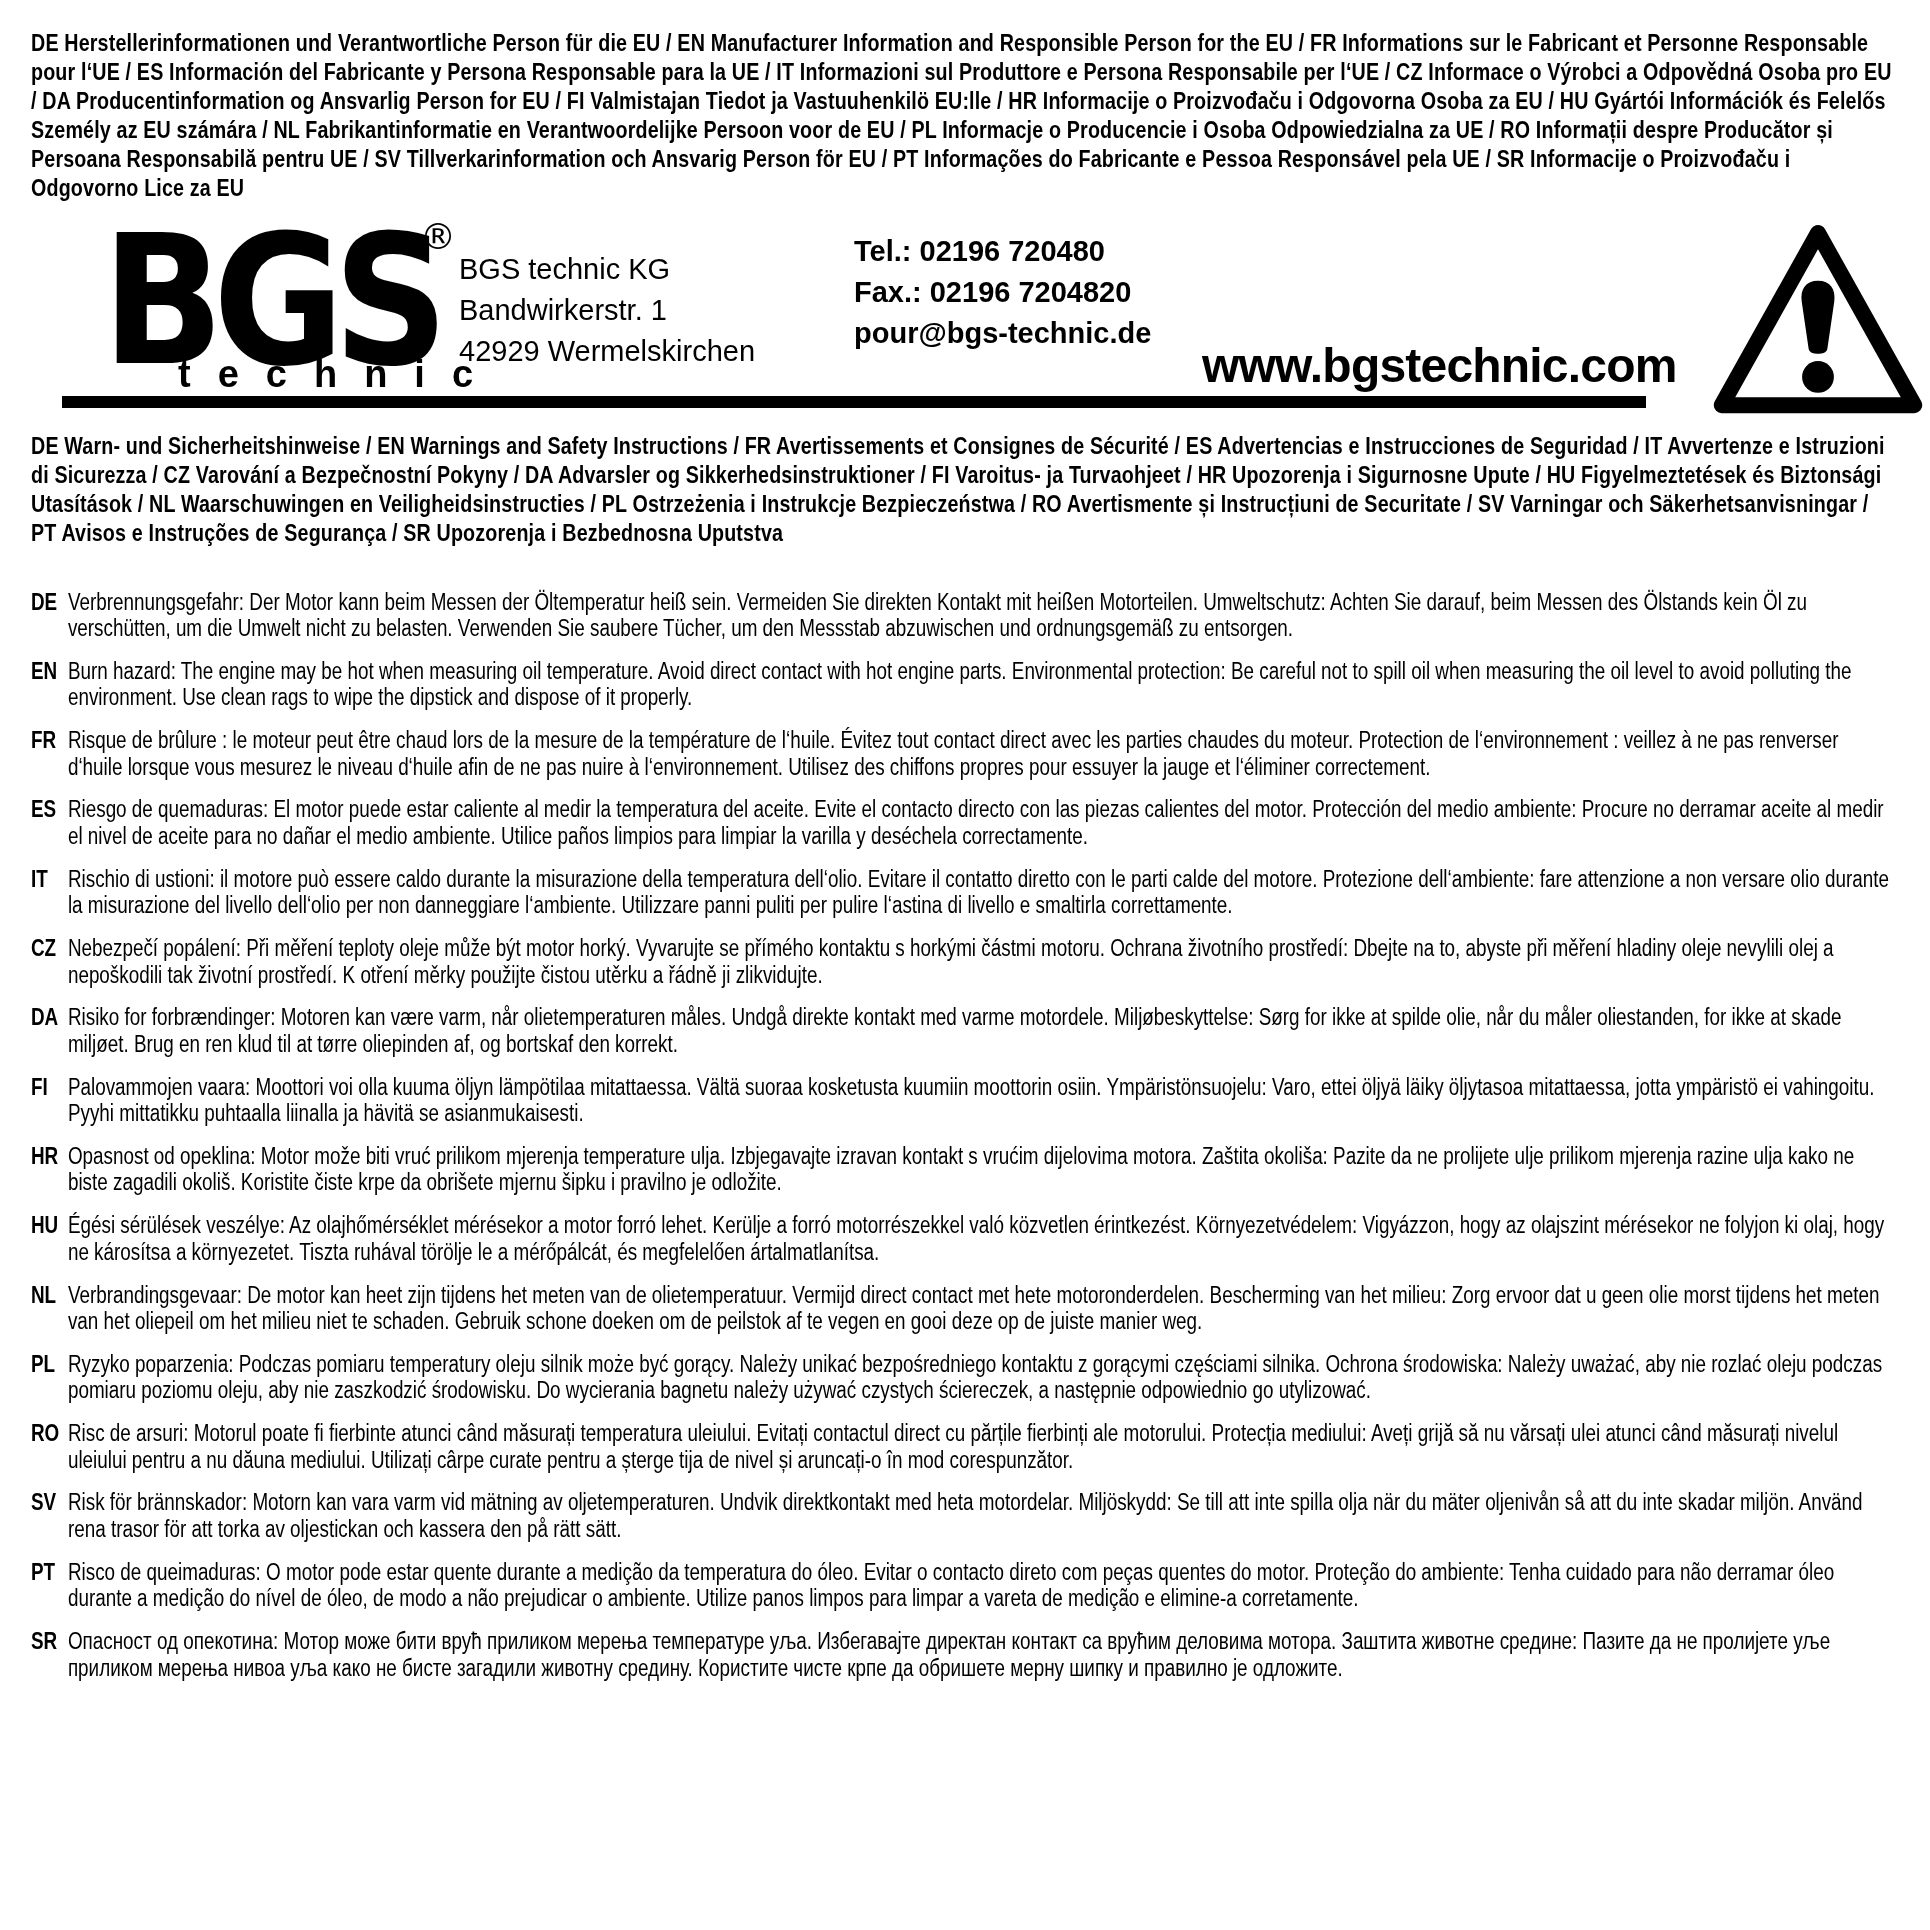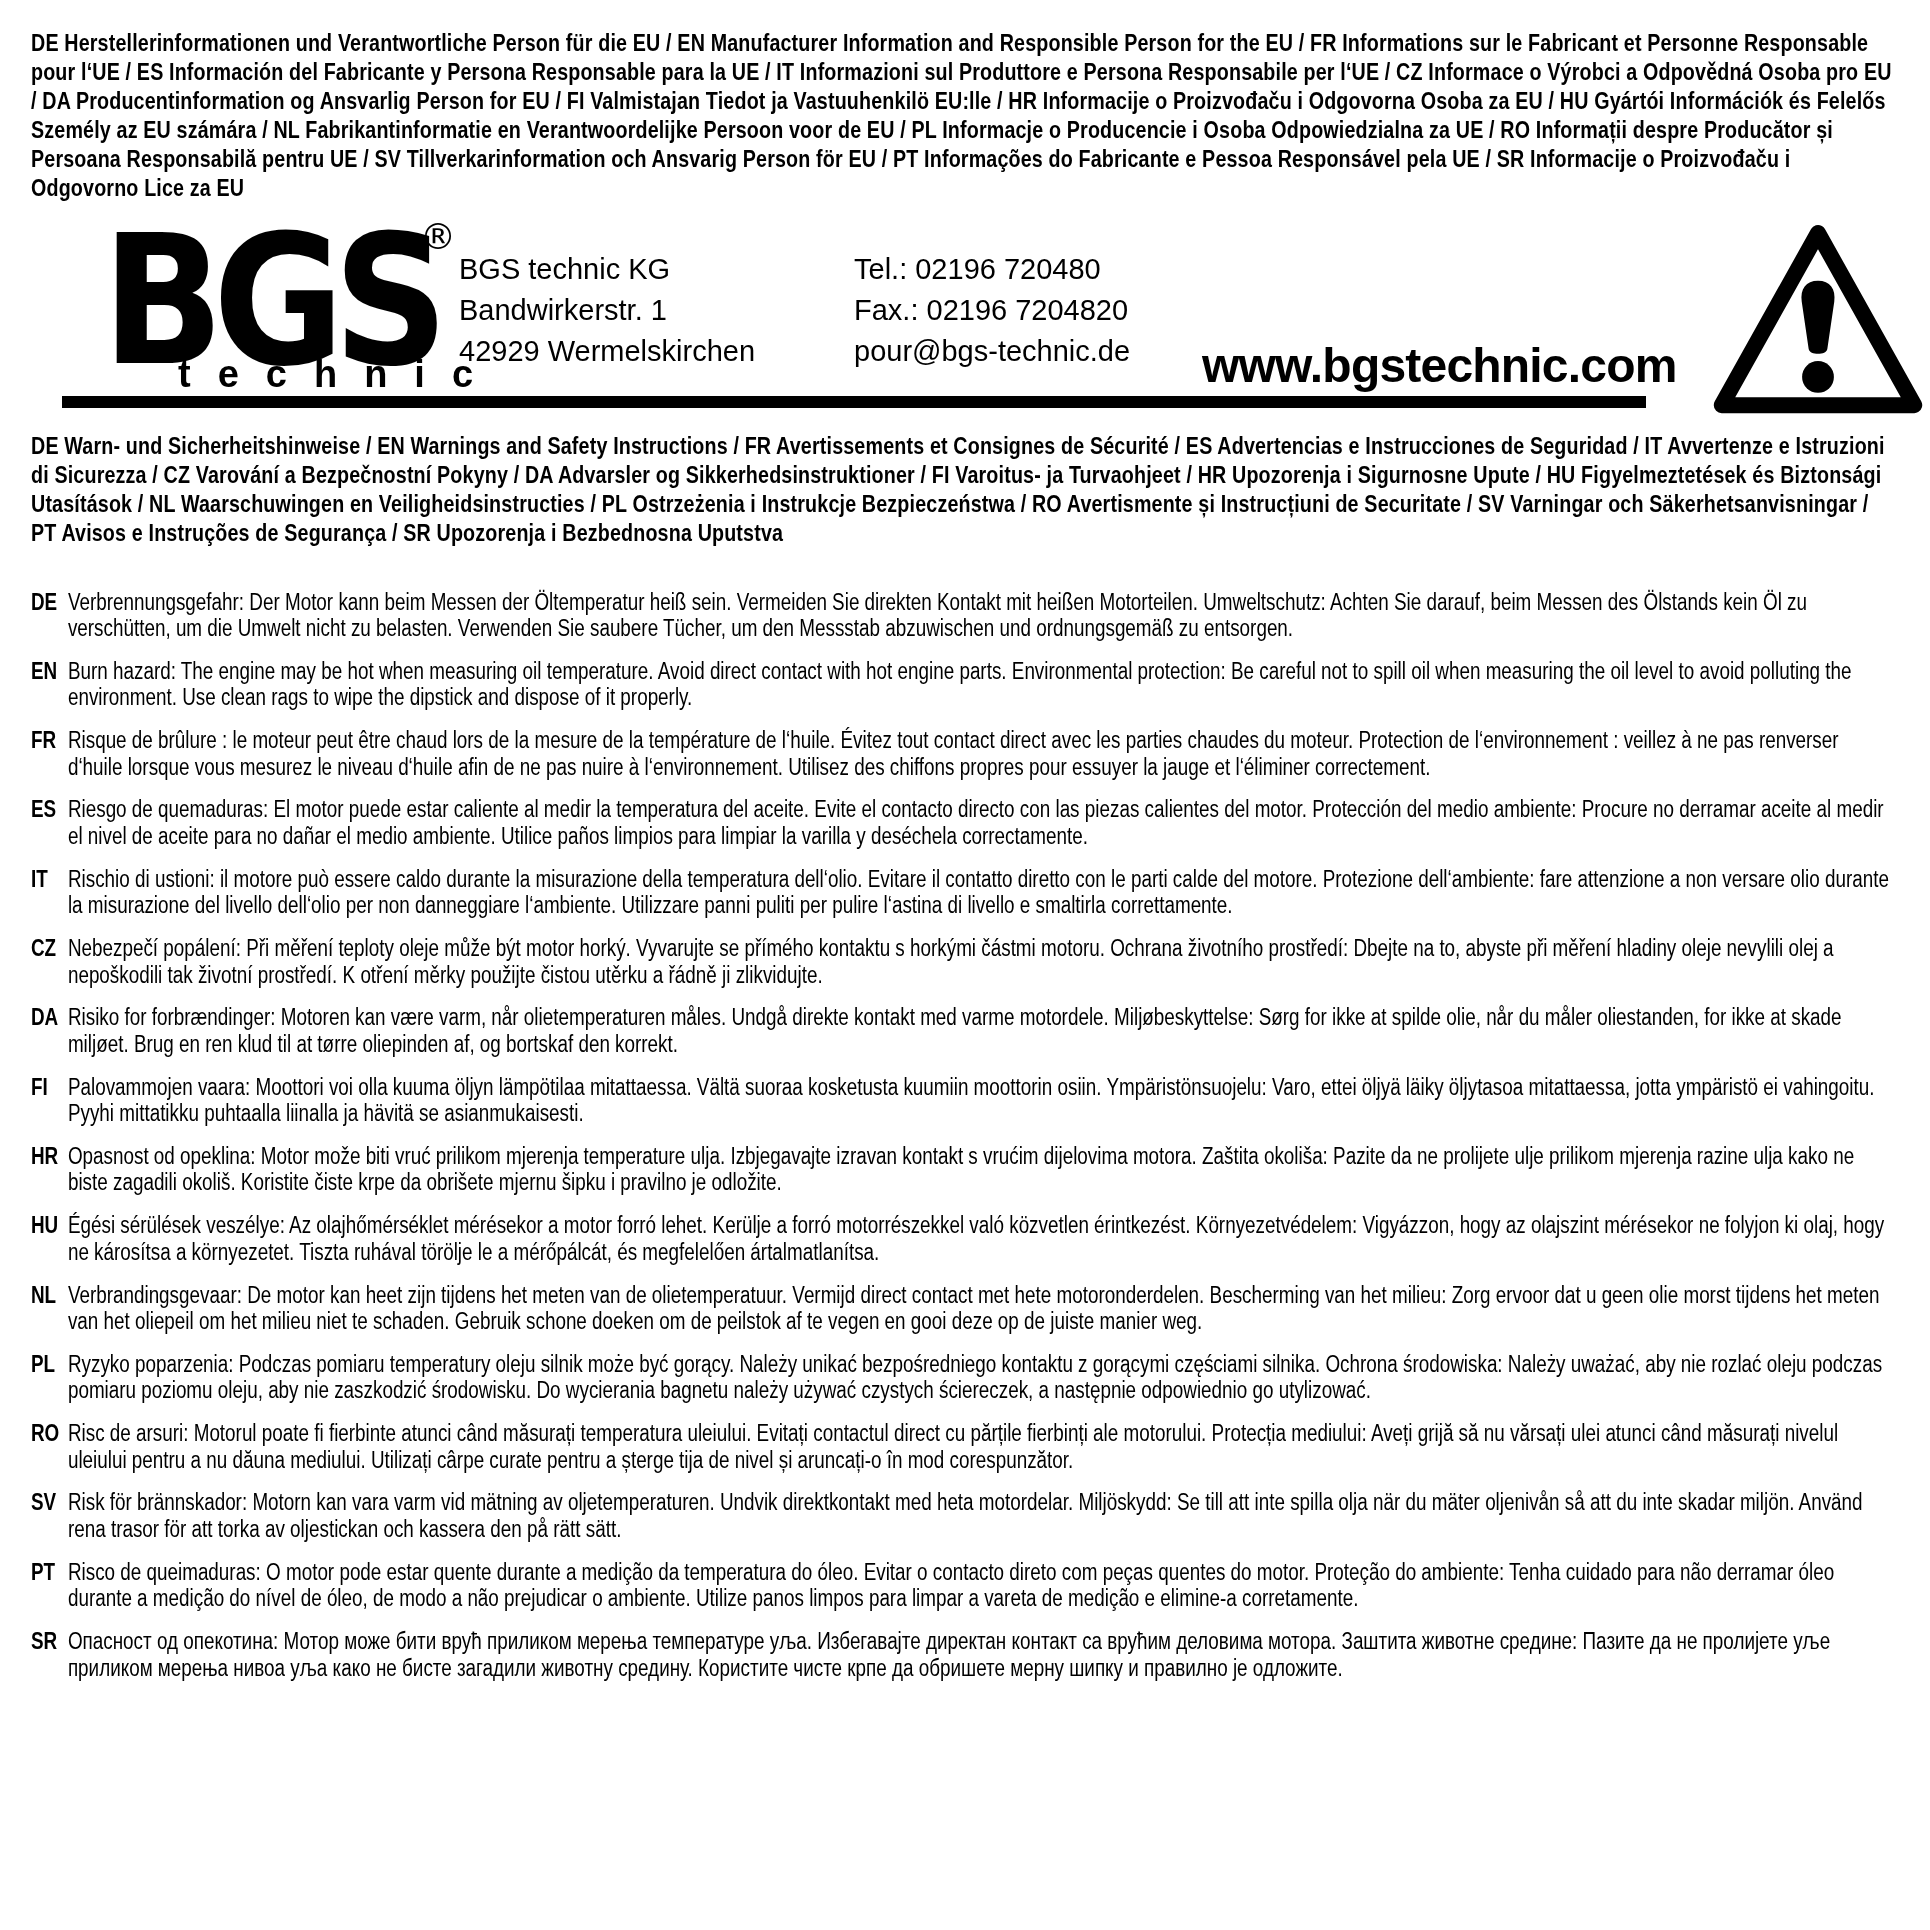--- a/index.html
+++ b/index.html
@@ -51,21 +51,21 @@
   .technic-text {
     position: absolute; left: 76px; top: 134px;
     font-family: Liberation Sans, sans-serif;
     font-weight: bold;
     font-size: 38px;
     letter-spacing: 27px;
     white-space: nowrap;
   }
 
   .addr-col  { position: absolute; left: 428px;  top: 25px; font-size: 29px; line-height: 41px; }
-  .tel-col   { position: absolute; left: 823px; top: 25px; font-size: 29px; line-height: 41px; }
+  .tel-col   { position: absolute; left: 823px; top: 7px; font-size: 29px; line-height: 41px; font-weight: bold; }
   .website   {
     position: absolute; left: 1171px; top: 114px;
     font-size: 48px; font-weight: bold; letter-spacing: -0.8px;
   }
   .warn-triangle { position: absolute; left: 1681px; top: 0; }
 
   .divider {
     margin-left: 31px;
     width: 1584px; height: 11.7px;
     background: #000;

